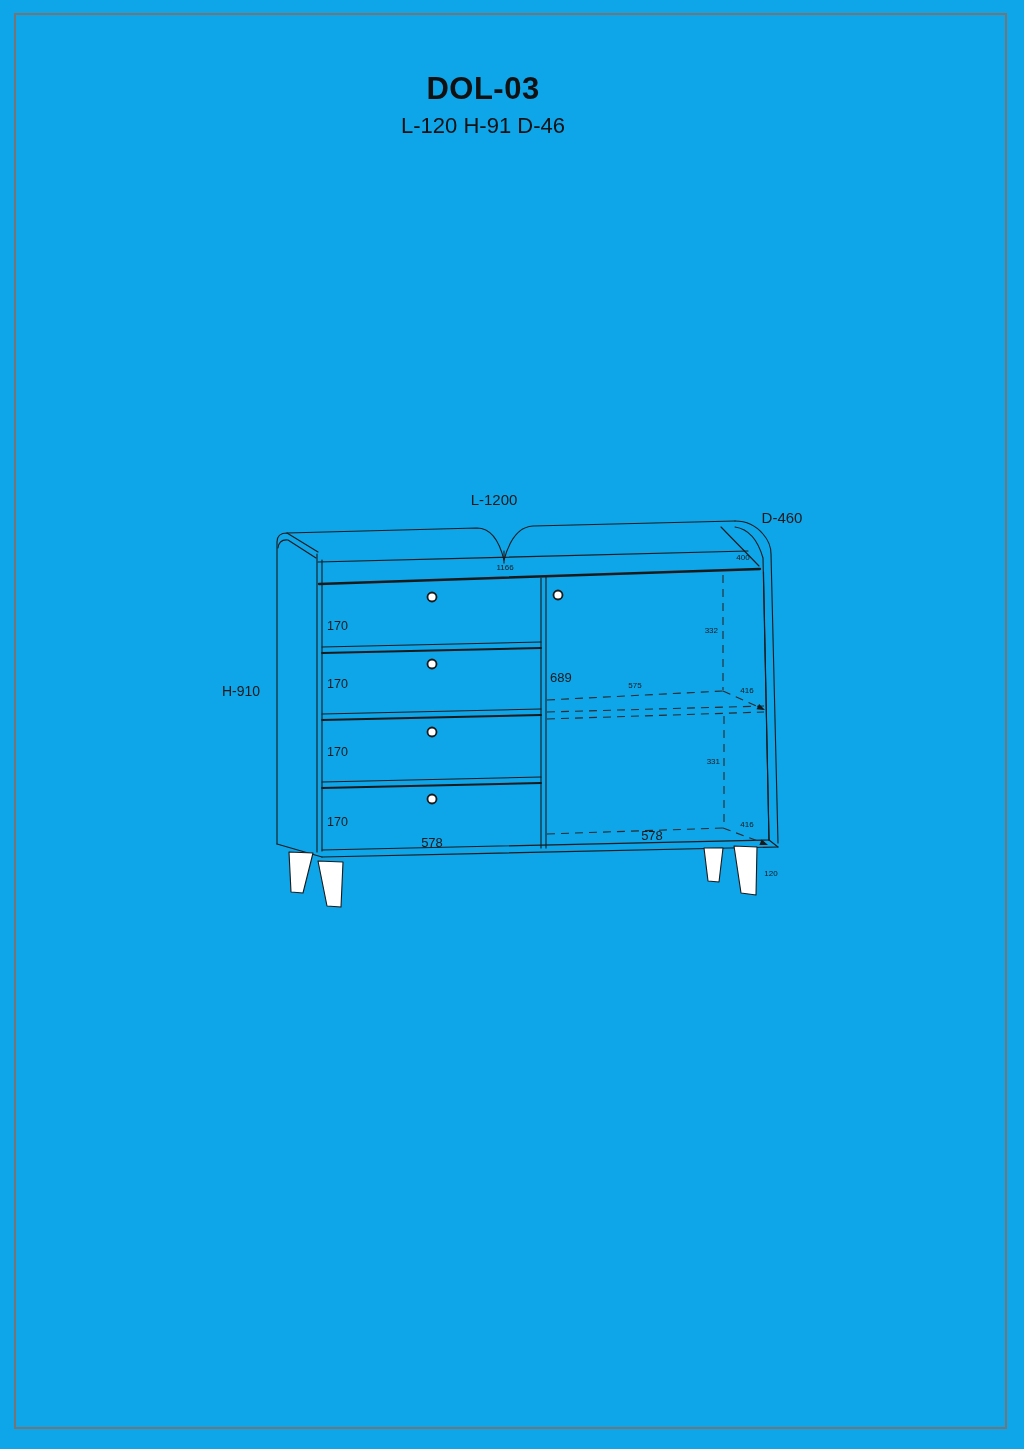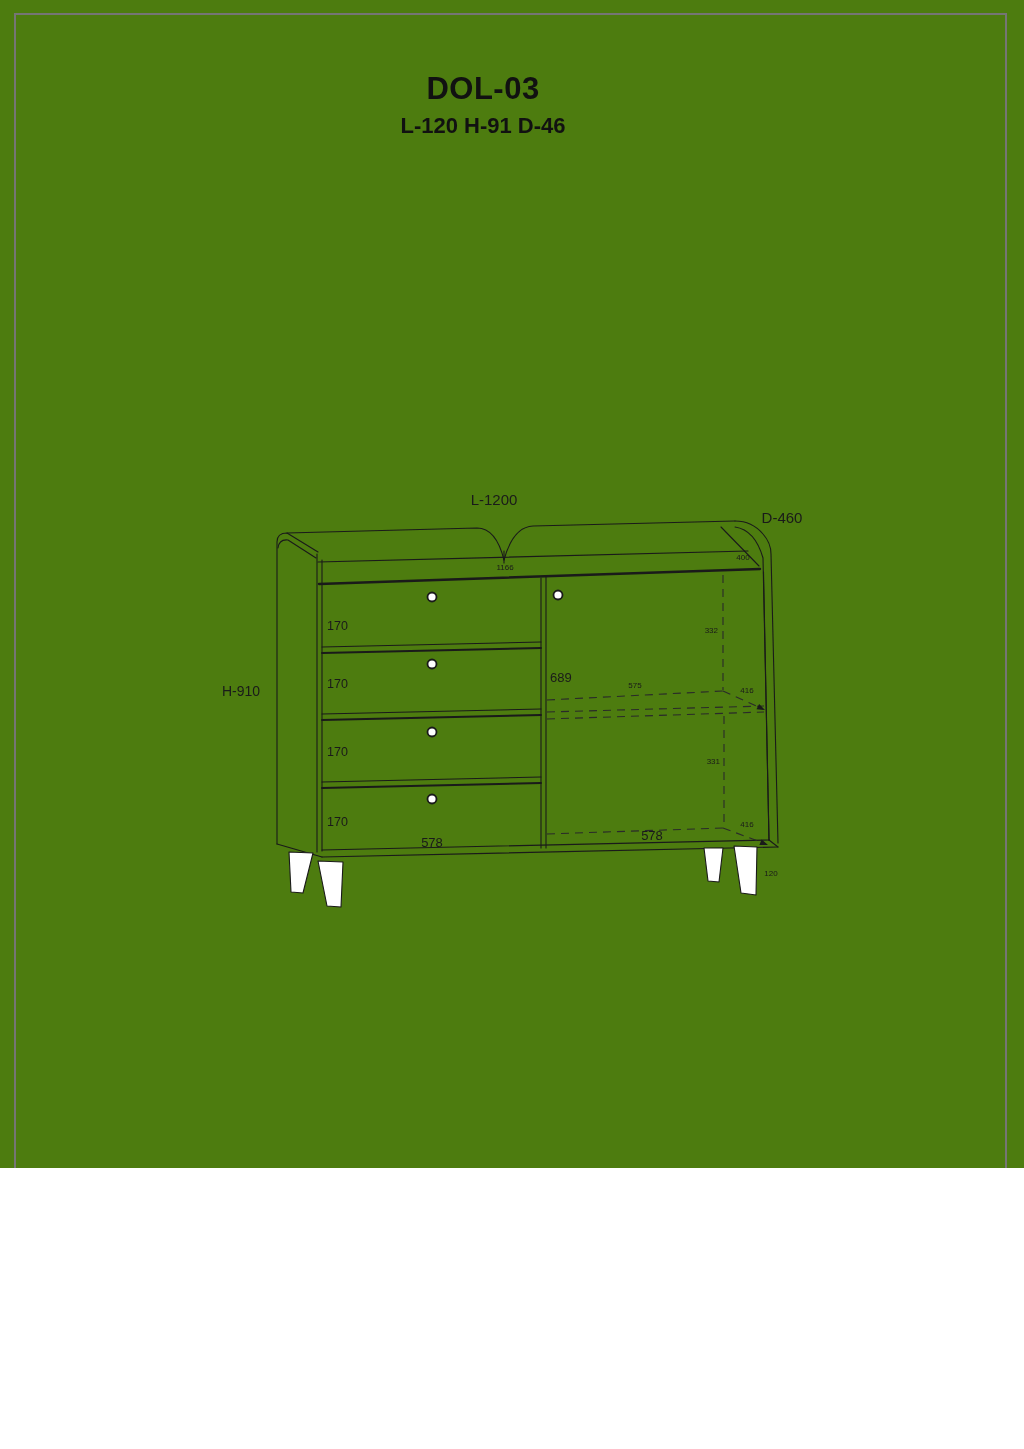--- a/index.html
+++ b/index.html
@@ -1,19 +1,19 @@
 <!DOCTYPE html>
 <html><head>
 <meta charset="utf-8">
 <style>
   html,body{margin:0;padding:0;background:#ffffff;}
   .page{
     position:relative;
-    width:1024px;height:1168px;
-    background:#4d7c0f;
+    width:1024px;height:1449px;
+    background:#0ea5e9;
     font-family:"Liberation Sans","DejaVu Sans",sans-serif;
     color:#111;
     overflow:hidden;
   }
   .border-frame{
     position:absolute;
     left:14px;top:13px;
     width:993px;height:1416px;
     border:2px solid #757575;
     box-sizing:border-box;
@@ -26,21 +26,21 @@
     text-align:center;
   }
   .title-line{
     font-size:31px;
     font-weight:bold;
     line-height:38px;
     letter-spacing:0.5px;
   }
   .subtitle-line{
     font-size:22px;
-    font-weight:bold;
+    font-weight:normal;
     line-height:33px;
     margin-top:1px;
   }
   svg{position:absolute;left:0;top:0;}
   svg text{
     font-family:"Liberation Sans","DejaVu Sans",sans-serif;
     fill:#1a1a1a;
   }
 </style>
 </head>

